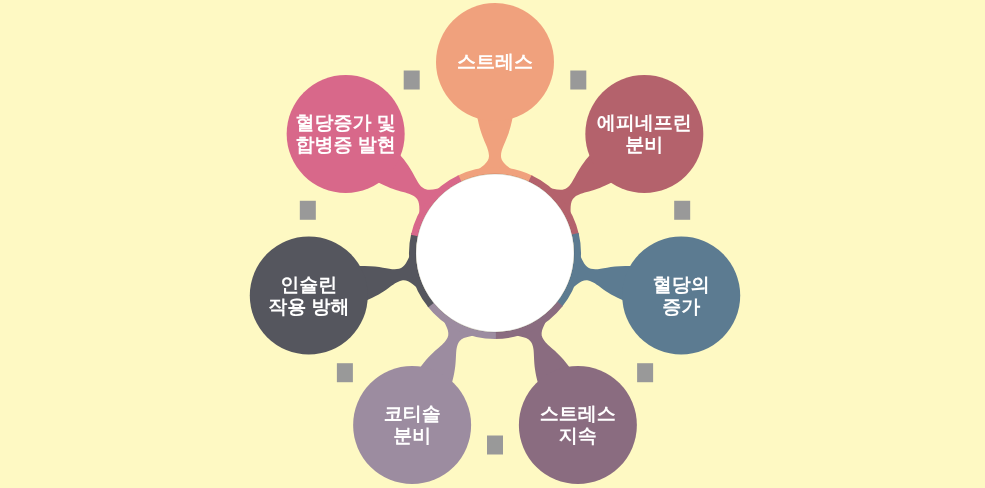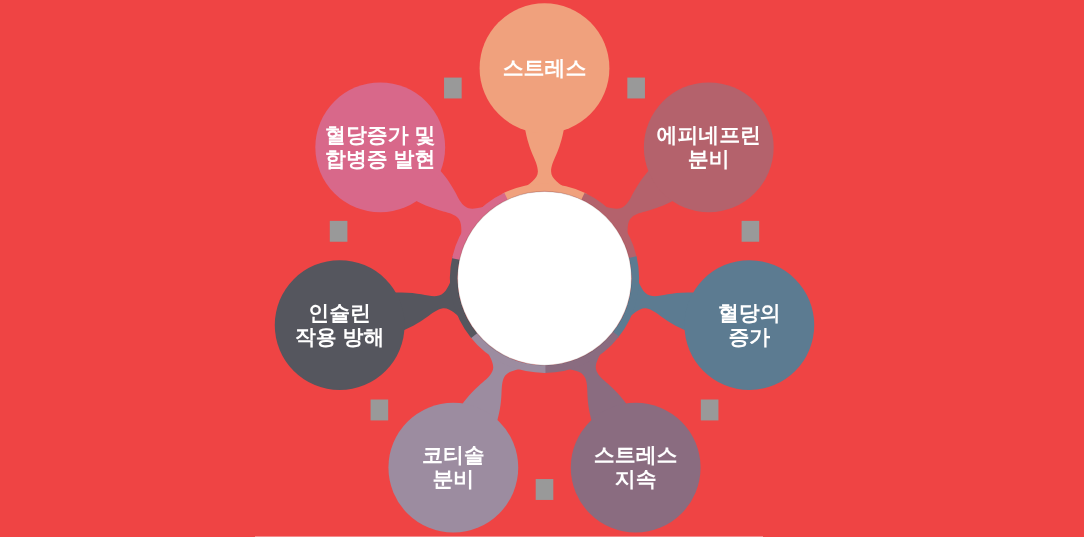--- a/index.html
+++ b/index.html
@@ -1,19 +1,19 @@
 <!DOCTYPE html>
 <html><head>
 <meta charset="utf-8">
 <style>
   html,body{margin:0;padding:0;background:#ffffff;}
   .stage{
     position:relative;
     width:985px;height:488px;
-    background:#ef4444;
+    background:#fef9c3;
     overflow:hidden;
     font-family:"Liberation Sans","DejaVu Sans",sans-serif;
   }
   svg{display:block;}
   .node-label{
     font-family:"Liberation Sans","DejaVu Sans",sans-serif;
     font-weight:700;
     font-size:19px;
   }
 </style>

